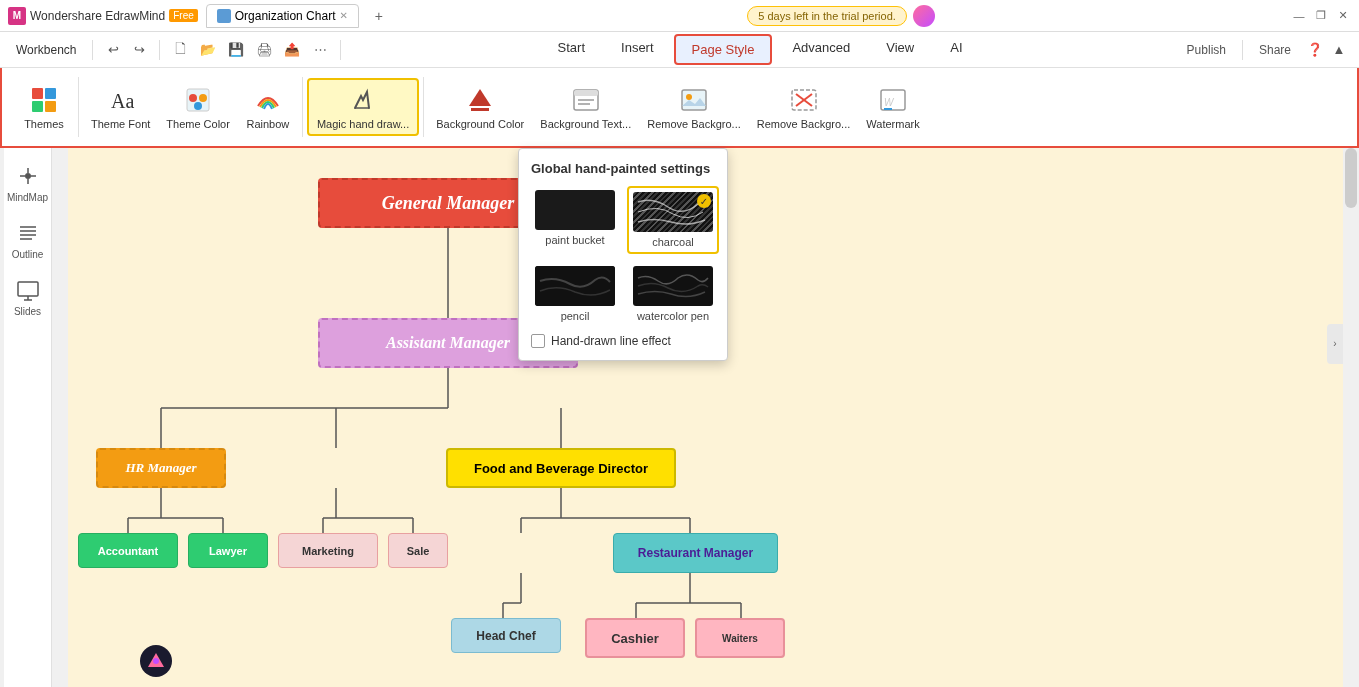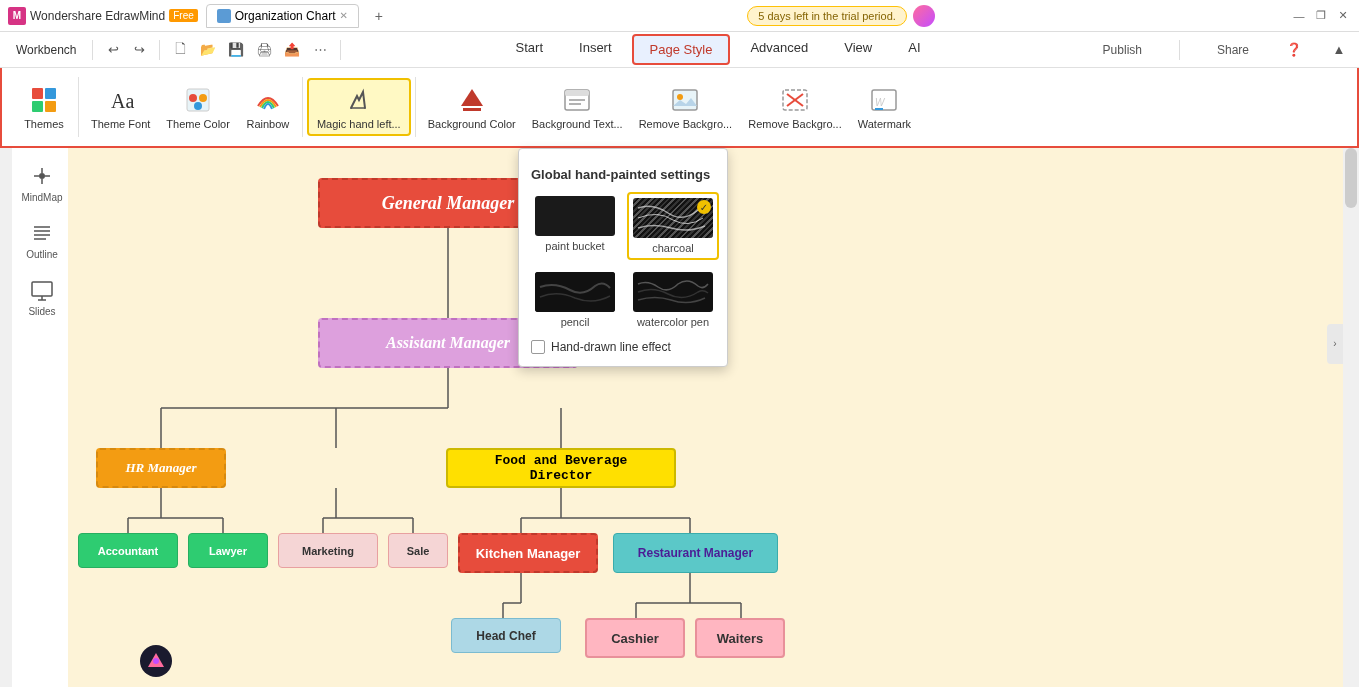--- a/index.html
+++ b/index.html
@@ -41,21 +41,21 @@
       gap: 4px;
     }
     .menu-item { padding: 4px 8px; font-size: 12px; color: #333; cursor: pointer; border-radius: 3px; display: flex; align-items: center; gap: 4px; }
     .workbench-btn { font-size: 12px; color: #333; padding: 4px 8px; cursor: pointer; }
     .undo-redo { display: flex; gap: 2px; }
     .icon-btn { width: 24px; height: 24px; display: flex; align-items: center; justify-content: center; cursor: pointer; color: #555; border-radius: 3px; font-size: 13px; }
     .separator { width: 1px; height: 20px; background: #ddd; margin: 0 4px; }
     .menu-tabs { display: flex; gap: 4px; flex: 1; justify-content: center; }
     .menu-tab { padding: 6px 16px; font-size: 13px; color: #333; cursor: pointer; border-radius: 3px; }
     .menu-tab.active { background: #e8f0fe; color: #c0392b; border: 2px solid #e74c3c; border-radius: 4px; }
-    .publish-share { display: flex; gap: 21px; align-items: center; }
+    .publish-share { display: flex; gap: 0; align-items: center; }
     .publish-btn { padding: 4px 12px; font-size: 12px; color: #555; cursor: pointer; display: flex; align-items: center; gap: 4px; }
 
     
     .ribbon {
       height: 80px;
       background: #fff;
       border: 2px solid #e74c3c;
       display: flex;
       align-items: center;
       padding: 0 12px;
@@ -64,23 +64,23 @@
     }
     .ribbon-group { display: flex; flex-direction: column; align-items: center; padding: 4px 8px; cursor: pointer; border-radius: 4px; min-width: 60px; }
     .ribbon-group.active { background: #fff9c4; border: 2px solid #f0c000; }
     .ribbon-icon { width: 32px; height: 32px; display: flex; align-items: center; justify-content: center; margin-bottom: 2px; }
     .ribbon-label { font-size: 11px; color: #333; text-align: center; white-space: nowrap; }
     .ribbon-divider { width: 1px; height: 60px; background: #e0e0e0; margin: 0 4px; }
 
     
     .left-panel {
       position: absolute;
-      left: 12px;
+      left: 4px;
       top: 148px;
-      width: 61px;
+      width: 48px;
       height: 539px;
       background: #fff;
       border-right: 1px solid #e0e0e0;
       display: flex;
       flex-direction: column;
       align-items: center;
       padding-top: 8px;
       gap: 4px;
     }
     .left-panel-item { display: flex; flex-direction: column; align-items: center; padding: 6px 8px; cursor: pointer; border-radius: 4px; width: 60px; }
@@ -118,21 +118,21 @@
       top: 148px;
       left: 518px;
       width: 210px;
       background: white;
       border: 1px solid #ccc;
       border-radius: 4px;
       box-shadow: 0 4px 12px rgba(0,0,0,0.2);
       z-index: 100;
       padding: 12px;
     }
-    .popup-title { font-size: 13px; font-weight: 600; color: #333; margin-bottom: 10px; margin-top: 6px; }
+    .popup-title { font-size: 13px; font-weight: 600; color: #333; margin-bottom: 10px; }
     .brush-grid { display: grid; grid-template-columns: 1fr 1fr; gap: 8px; margin-bottom: 8px; }
     .brush-item { display: flex; flex-direction: column; align-items: center; gap: 4px; cursor: pointer; padding: 4px; border-radius: 3px; }
     .brush-item.selected { border: 2px solid #f0c000; border-radius: 4px; }
     .brush-preview {
       width: 80px;
       height: 40px;
       background: #222;
       border-radius: 3px;
       position: relative;
       overflow: hidden;
@@ -318,21 +318,21 @@
     <span class="ribbon-label">Rainbow</span>
   </div>
   <div class="ribbon-divider"></div>
   <div class="ribbon-group active">
     <div class="ribbon-icon">
       <svg width="28" height="28" viewBox="0 0 28 28">
           <path d="M6 22 L12 10 L14 14 L18 6 L20 22" stroke="#555" stroke-width="2" fill="none" stroke-linecap="round"></path>
           <line x1="6" y1="22" x2="20" y2="22" stroke="#555" stroke-width="1.5"></line>
         </svg>
     </div>
-    <span class="ribbon-label">Magic hand left...</span>
+    <span class="ribbon-label">Magic hand draw...</span>
   </div>
   <div class="ribbon-divider"></div>
   <div class="ribbon-group">
     <div class="ribbon-icon">
       <svg width="28" height="28" viewBox="0 0 28 28">
           <polygon points="14,3 25,20 3,20" fill="#c0392b"></polygon>
           <rect x="5" y="22" width="18" height="3" fill="#c0392b"></rect>
         </svg>
     </div>
     <span class="ribbon-label">Background Color</span>
@@ -460,57 +460,54 @@
 
   <div class="org-node" style="left:250px; top:170px; width:260px; height:50px; background:#dda0dd; color:#fff; font-family:Georgia,serif; font-style:italic; font-size:16px; border:2px dashed #c070c0;">
     <span>Assistant Manager</span>
   </div>
 
   <div class="org-node" style="left:28px; top:300px; width:130px; height:40px; background:#f39c12; color:#fff; font-family:Georgia,serif; font-style:italic; font-size:13px; border:2px dashed #d68910;">
     <span>HR Manager</span>
   </div>
 
 
-  <div class="org-node" style="left:378px; top:300px; width:230px; height:40px; background:#ffe000; color:#000; font-size:13px; font-weight:bold; border:2px solid #ccb800;font-family:Liberation Mono, monospace;">
+  <div class="org-node" style="left:378px; top:300px; width:230px; height:40px; background:#ffe000; color:#000; font-size:13px; font-weight:bold; border:2px solid #ccb800;">
     <span>Food and Beverage Director</span>
   </div>
 
   <div class="org-node" style="left:10px; top:385px; width:100px; height:35px; background:#2ecc71; color:#fff; font-size:11px; border:1px solid #27ae60;">
     <span>Accountant</span>
   </div>
 
   <div class="org-node" style="left:120px; top:385px; width:80px; height:35px; background:#2ecc71; color:#fff; font-size:11px; border:1px solid #27ae60;">
     <span>Lawyer</span>
   </div>
 
   <div class="org-node" style="left:210px; top:385px; width:100px; height:35px; background:#f5d5d5; color:#333; font-size:11px; border:1px solid #e8a0a0;">
     <span>Marketing</span>
   </div>
 
   <div class="org-node" style="left:320px; top:385px; width:60px; height:35px; background:#f5d5d5; color:#333; font-size:11px; border:1px solid #e8a0a0;">
     <span>Sale</span>
   </div>
 
-  <div class="org-node" style="left:390px; top:385px; width:140px; height:40px; background:#e74c3c; color:#fff; font-size:13px; border:2px dashed #c0392b;">
-    <span>Kitchen Manager</span>
-  </div>
 
   <div class="org-node" style="left:545px; top:385px; width:165px; height:40px; background:#5bc8c8; color:#4c1d95; font-size:12px; border:1px solid #3aacac;">
     <span>Restaurant Manager</span>
   </div>
 
   <div class="org-node" style="left:383px; top:470px; width:110px; height:35px; background:#add8e6; color:#333; font-size:12px; border:1px solid #7bbbd0;">
     <span>Head Chef</span>
   </div>
 
   <div class="org-node" style="left:517px; top:470px; width:100px; height:40px; background:#ffb6c1; color:#333; font-size:13px; font-weight:bold; border:2px solid #e8909a;">
     <span>Cashier</span>
   </div>
 
-  <div class="org-node" style="left:627px; top:470px; width:90px; height:40px; background:#ffb6c1; color:#333; font-size:13px; font-weight:bold; border:2px solid #e8909a;">
+  <div class="org-node" style="left:627px; top:470px; width:90px; height:40px; background:#ffb6c1; color:#333; font-size:10px; font-weight:bold; border:2px solid #e8909a;">
     <span>Waiters</span>
   </div>
 
   <div class="bottom-logo">
     <svg width="20" height="20" viewBox="0 0 20 20">
         <path d="M10 2 L18 16 L2 16 Z" fill="#ff6b9d"></path>
         <circle cx="10" cy="10" r="3" fill="#c44dff"></circle>
       </svg>
   </div>
 </div>

